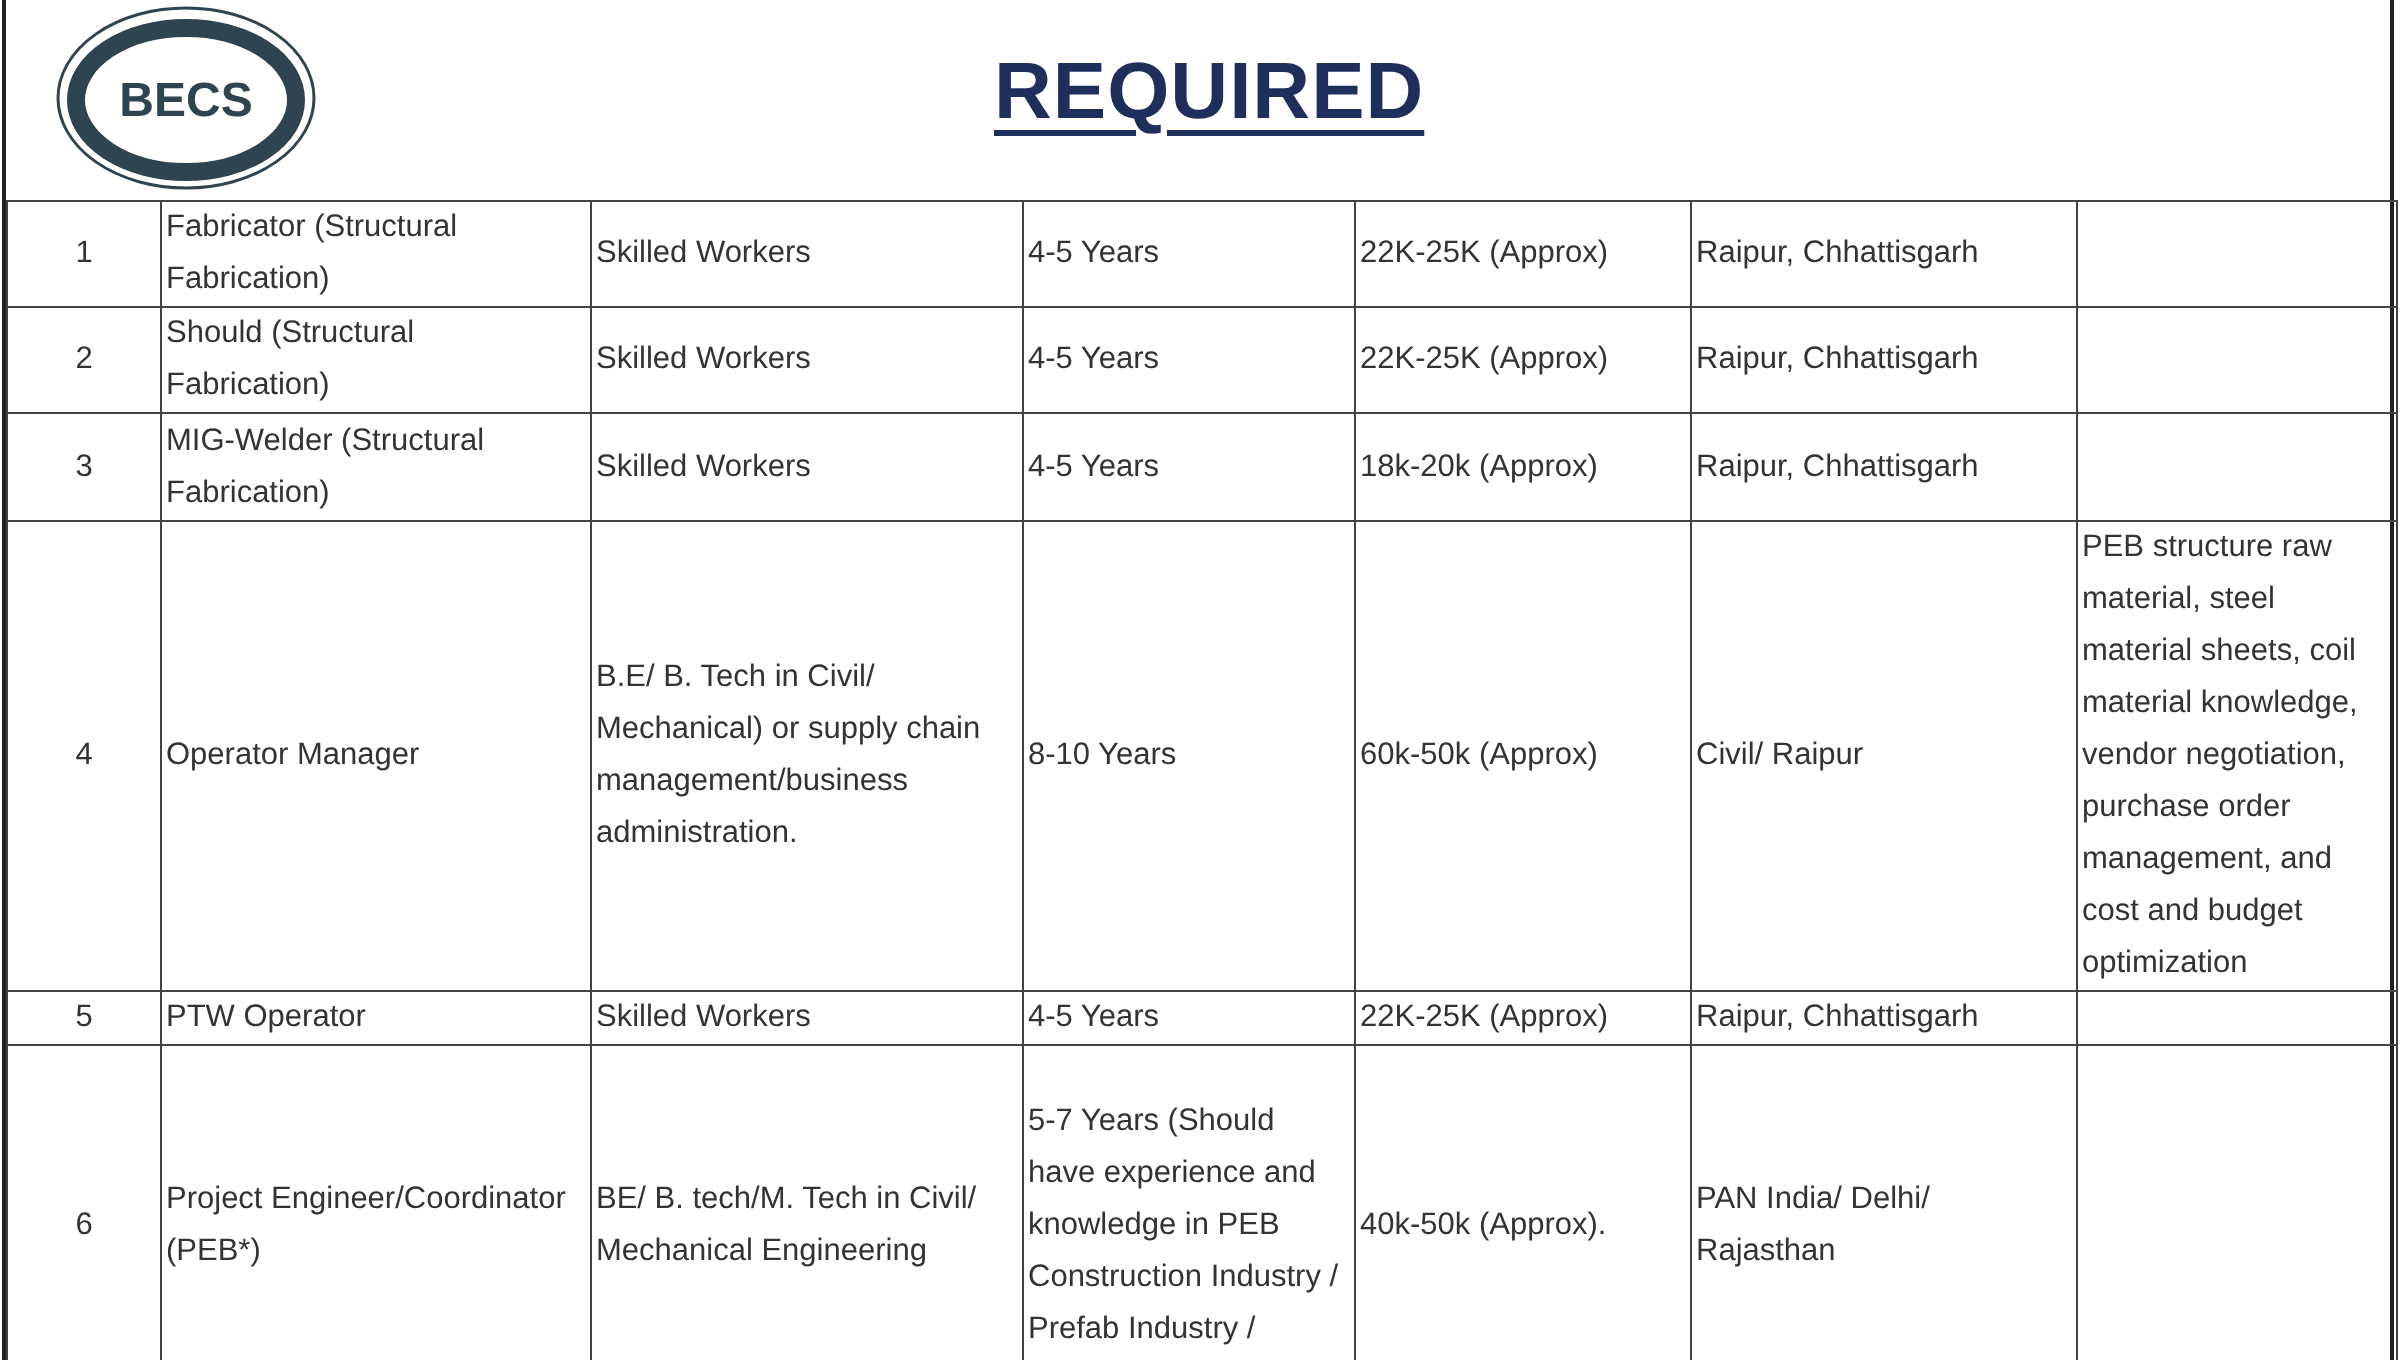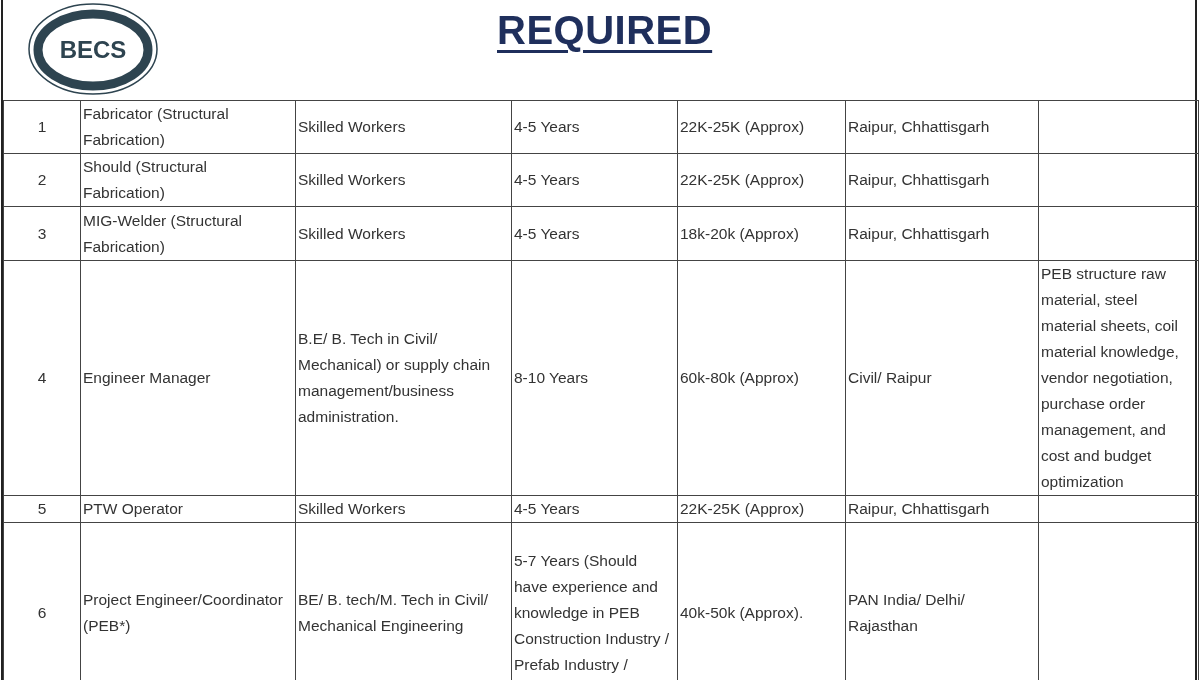--- a/index.html
+++ b/index.html
@@ -2,21 +2,21 @@
 <html><head>
 <meta charset="utf-8">
 <style>
   html, body { margin: 0; padding: 0; background: #ffffff; }
   body { width: 1200px; height: 680px; overflow: hidden; position: relative;
          font-family: "Liberation Sans", "DejaVu Sans", sans-serif; color: #333; }
   .frame { position: absolute; left: 1px; top: -2px; width: 1196px; height: 700px;
            border-left: 2px solid #222; border-right: 2px solid #222; border-top: 2px solid #222; box-sizing: border-box; }
   .header-area { position: absolute; left: 0; top: 0; width: 1200px; height: 101px; text-decoration: underline; }
   .logo { position: absolute; left: 26px; top: 2px; width: 134px; height: 94px; }
-  .title { position: absolute; left: 497px; top: 8px; font-size: 40px; font-weight: bold;
+  .title { position: absolute; left: 497px; top: 24px; font-size: 40px; font-weight: bold;
            color: #1f2f5c; letter-spacing: 0.5px; text-decoration: underline; text-decoration-thickness: 3px;
            text-underline-offset: 6px; }
   table.jobs { position: absolute; left: 3px; top: 100px; border-collapse: collapse; table-layout: fixed; width: 1195px; }
   table.jobs th, table.jobs td { border: 1.5px solid #444; font-size: 15.5px; padding: 0 2px; vertical-align: middle; line-height: 26px; }
   table.jobs tr.head { border-top: 3px solid #222; border-bottom: 3px solid #222; }
   table.jobs th { font-weight: bold; font-size: 16px; color: #333; height: 26px; text-align: center; padding-top: 2px; }
   td.sl { text-align: center; }
   td.remarks { font-size: 13.5px; line-height: 25.8px; vertical-align: top; padding-top: 0; margin-left: 12px; }
   td.q4 { line-height: 28px; margin-left: 20px; }
   td.q6 { font-size: 14px; line-height: 22px; }
@@ -71,24 +71,24 @@
     <td class="sl">3</td>
     <td>MIG-Welder (Structural Fabrication)</td>
     <td>Skilled Workers</td>
     <td>4-5 Years</td>
     <td>18k-20k (Approx)</td>
     <td>Raipur, Chhattisgarh</td>
     <td></td>
   </tr>
   <tr style="height:217px">
     <td class="sl">4</td>
-    <td>Engineer Manager</td>
+    <td>Operator Manager</td>
     <td class="q4">B.E/ B. Tech in Civil/ Mechanical) or supply chain management/business administration.</td>
     <td>8-10 Years</td>
-    <td>60k-80k (Approx)</td>
+    <td>60k-50k (Approx)</td>
     <td>Civil/ Raipur</td>
     <td class="remarks">PEB structure raw material, steel material sheets, coil material knowledge, vendor negotiation, purchase order management, and cost and budget optimization</td>
   </tr>
   <tr style="height:25px">
     <td class="sl">5</td>
     <td>PTW Operator</td>
     <td>Skilled Workers</td>
     <td>4-5 Years</td>
     <td>22K-25K (Approx)</td>
     <td>Raipur, Chhattisgarh</td>

